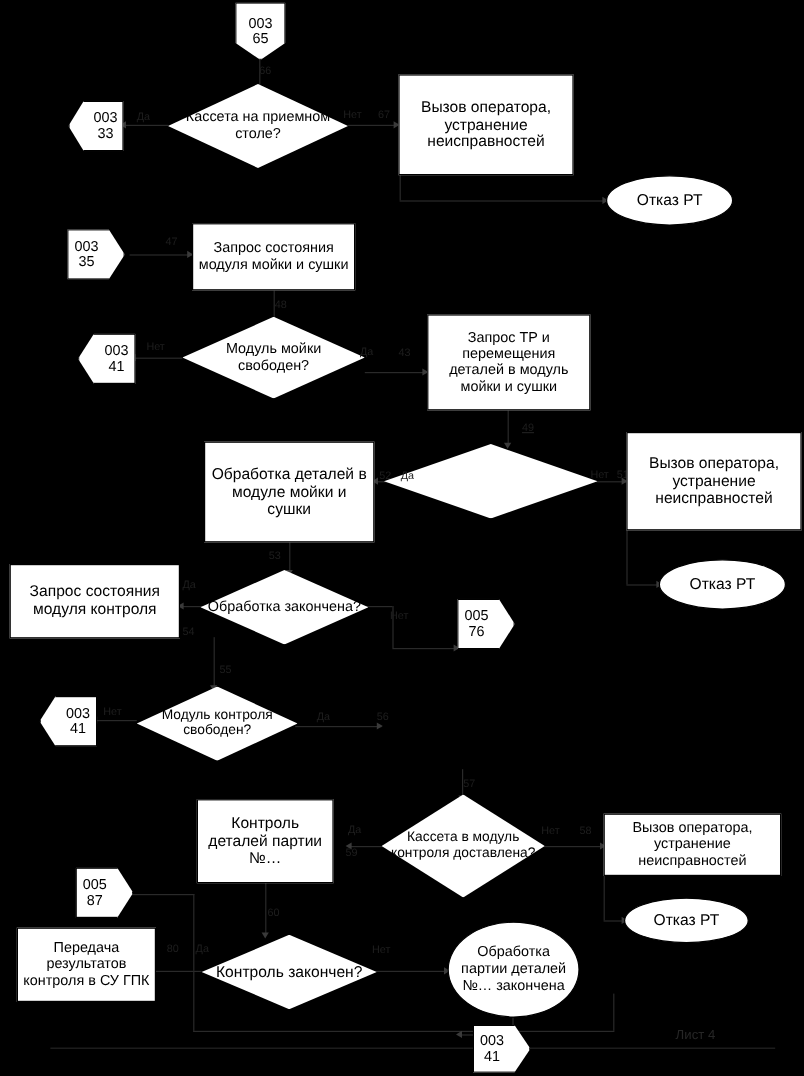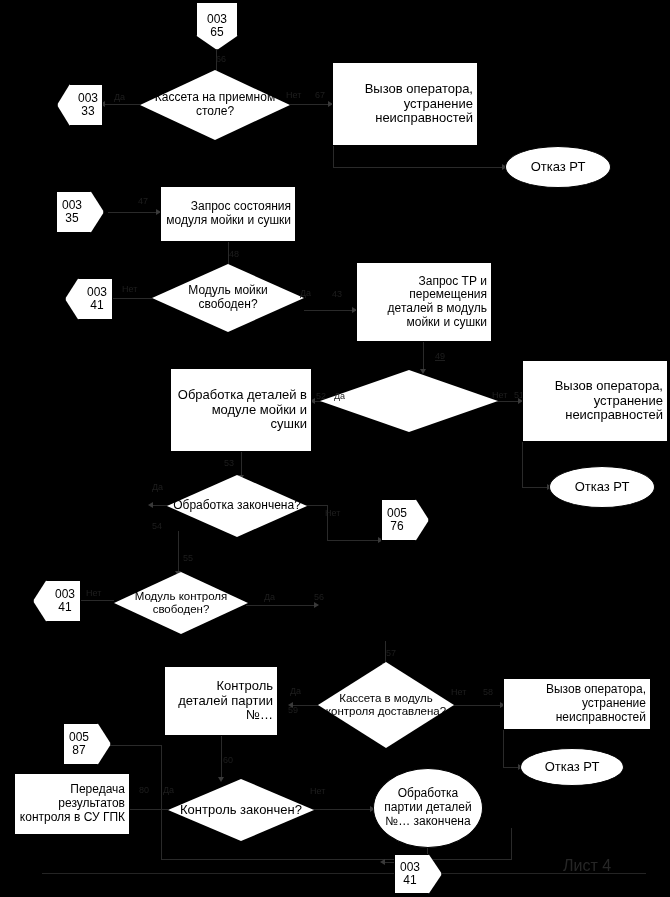--- a/index.html
+++ b/index.html
@@ -6,21 +6,21 @@
   #page{
     position:relative;
     width:670px;height:897px;
     background:#000;
     overflow:hidden;
     font-family:"Liberation Sans","DejaVu Sans",sans-serif;
   }
   
   .node{position:absolute;box-sizing:border-box;display:flex;align-items:center;justify-content:center;text-align:center;color:#000;}
   .proc{background:#fff;border:1px solid #000;}
-  .proc .txt{line-height:1.14;padding:2px 4px;text-align:right;}
+  .proc .txt{line-height:1.14;padding:2px 4px;}
   .dec{background:transparent;}
   .dec .dshape{position:absolute;inset:0;background:#fff;
      clip-path:polygon(50% 0,100% 50%,50% 100%,0 50%);}
   .dec .txt{position:relative;z-index:2;line-height:1.15;padding:0 6px;}
   .term{background:#fff;border:1px solid #000;border-radius:50%/50%;}
   .term .txt{line-height:1.14;padding:0 6px;}
   .conn{background:transparent;}
   .conn .cshape{position:absolute;inset:0;background:#fff;border:1px solid #000;box-sizing:border-box;}
   .conn.right .cshape{clip-path:polygon(0 0,72% 0,100% 50%,72% 100%,0 100%);}
   .conn.left  .cshape{clip-path:polygon(28% 0,100% 0,100% 100%,28% 100%,0 50%);}
@@ -33,21 +33,21 @@
   .eh{height:1px;}
   .ev{width:1px;}
   .arrow{position:absolute;width:0;height:0;border-style:solid;}
   .ar-r{border-width:3px 0 3px 5px;border-color:transparent transparent transparent #3a3a3a;}
   .ar-l{border-width:3px 5px 3px 0;border-color:transparent #3a3a3a transparent transparent;}
   .ar-d{border-width:5px 3px 0 3px;border-color:#3a3a3a transparent transparent transparent;}
 
   
   .lbl{position:absolute;color:#1f1f1f;font-size:9px;white-space:nowrap;}
   .num{position:absolute;color:#1e1e1e;font-size:9px;white-space:nowrap;}
-  .footer{position:absolute;color:#262626;font-size:16px;}
+  .footer{position:absolute;color:#262626;font-size:11px;}
   .rule{position:absolute;background:#242424;height:1px;}
 
   .f12{font-size:12px;}
   .f11{font-size:11.5px;}
   .f13{font-size:13px;}
 </style>
 </head>
 <body>
 
 <div id="page">
@@ -235,20 +235,23 @@
   <div class="num" style="left:224px;top:458px;">53</div>
 
   <div class="node dec" style="left:167px;top:475px;width:140px;height:62px;">
     <div class="dshape"></div>
     <div class="txt f12">Обработка закончена?</div>
   </div>
   <div class="lbl" style="left:152px;top:482px;">Да</div>
   <div class="num" style="left:152px;top:521px;">54</div>
   <div class="lbl" style="left:325px;top:508px;">Нет</div>
 
+  <div class="node proc" style="left:8px;top:470px;width:142px;height:62px;">
+    <div class="txt f13">Запрос состояния модуля контроля</div>
+  </div>
 
   <div class="node conn right" style="left:381px;top:499px;width:48px;height:42px;">
     <div class="cshape"></div>
     <div class="txt">
       <div class="f12">005</div>
       <div class="f12">76</div>
     </div>
   </div>
   <div class="num" style="left:183px;top:553px;">55</div>
 

